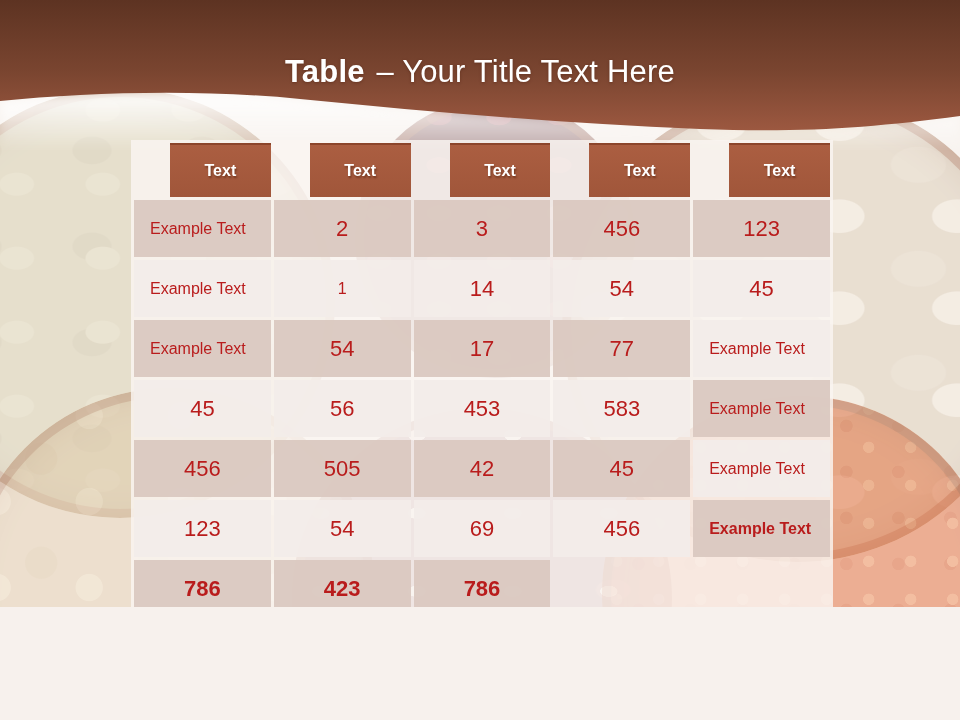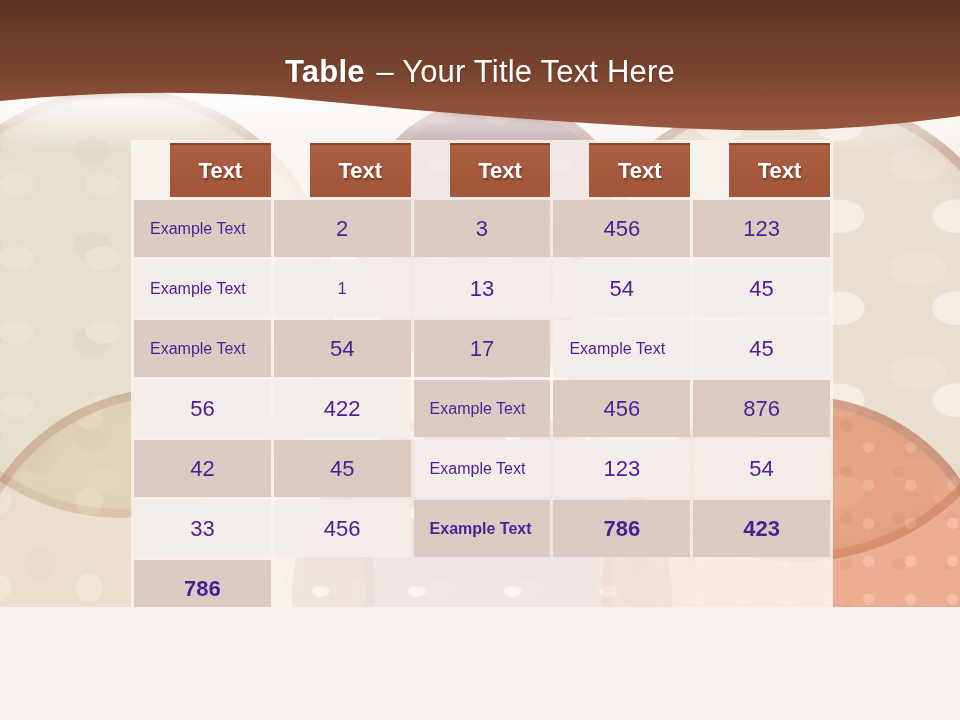--- a/index.html
+++ b/index.html
@@ -53,23 +53,23 @@
          letter-spacing:.2px;text-shadow:0 1px 3px rgba(60,20,5,.35);}
   .title .kw{font-weight:700;}
   .title .rest{margin-left:.38em;}
 
   
   .data-table{position:absolute;left:131px;top:140px;width:702px;z-index:5;
         display:grid;grid-template-columns:repeat(5,1fr);
         grid-template-rows:54px repeat(7,57px);gap:3px;padding:3px;
         box-sizing:border-box;background:rgba(250,245,241,.82);}
   .cell{display:flex;align-items:center;justify-content:center;
-        box-sizing:border-box;color:#4c1d95;}
+        box-sizing:border-box;color:#b91c1c;}
   .hcell{background:linear-gradient(180deg,#ab5e41 0%,#a0563a 100%);
-        border-top:2px solid #8c452b;color:#ffffff;font-weight:700;font-size:22px;
+        border-top:2px solid #8c452b;color:#ffffff;font-weight:700;font-size:16px;
         text-shadow:1px 2px 2px rgba(70,25,5,.5);margin-left:36px;}
   .r-odd{background:rgba(219,201,193,.96);}
   .r-even{background:rgba(242,236,233,.96);}
   .label{justify-content:flex-start;padding-left:16px;font-size:16px;}
   .num{font-size:22px;}
   .num.small{font-size:16px;}
   .bold .cell, .cell.bold{font-weight:700;}
 </style>
 </head>
 <body>
@@ -116,43 +116,45 @@
     <div class="cell hcell">Text</div>
 
     <div class="cell r-odd label">Example Text</div>
     <div class="cell r-odd num">2</div>
     <div class="cell r-odd num">3</div>
     <div class="cell r-odd num">456</div>
     <div class="cell r-odd num">123</div>
 
     <div class="cell r-even label">Example Text</div>
     <div class="cell r-even num small">1</div>
-    <div class="cell r-even num">13</div>
+    <div class="cell r-even num">14</div>
     <div class="cell r-even num">54</div>
     <div class="cell r-even num">45</div>
 
     <div class="cell r-odd label">Example Text</div>
     <div class="cell r-odd num">54</div>
     <div class="cell r-odd num">17</div>
+    <div class="cell r-odd num">77</div>
 
     <div class="cell r-even label">Example Text</div>
     <div class="cell r-even num">45</div>
     <div class="cell r-even num">56</div>
-    <div class="cell r-even num">422</div>
+    <div class="cell r-even num">453</div>
+    <div class="cell r-even num">583</div>
 
     <div class="cell r-odd label">Example Text</div>
     <div class="cell r-odd num">456</div>
-    <div class="cell r-odd num">876</div>
+    <div class="cell r-odd num">505</div>
     <div class="cell r-odd num">42</div>
     <div class="cell r-odd num">45</div>
 
     <div class="cell r-even label">Example Text</div>
     <div class="cell r-even num">123</div>
     <div class="cell r-even num">54</div>
-    <div class="cell r-even num">33</div>
+    <div class="cell r-even num">69</div>
     <div class="cell r-even num">456</div>
 
     <div class="cell r-odd label bold">Example Text</div>
     <div class="cell r-odd num bold">786</div>
     <div class="cell r-odd num bold">423</div>
     <div class="cell r-odd num bold">786</div>
   </div>
 
 </div>
 

